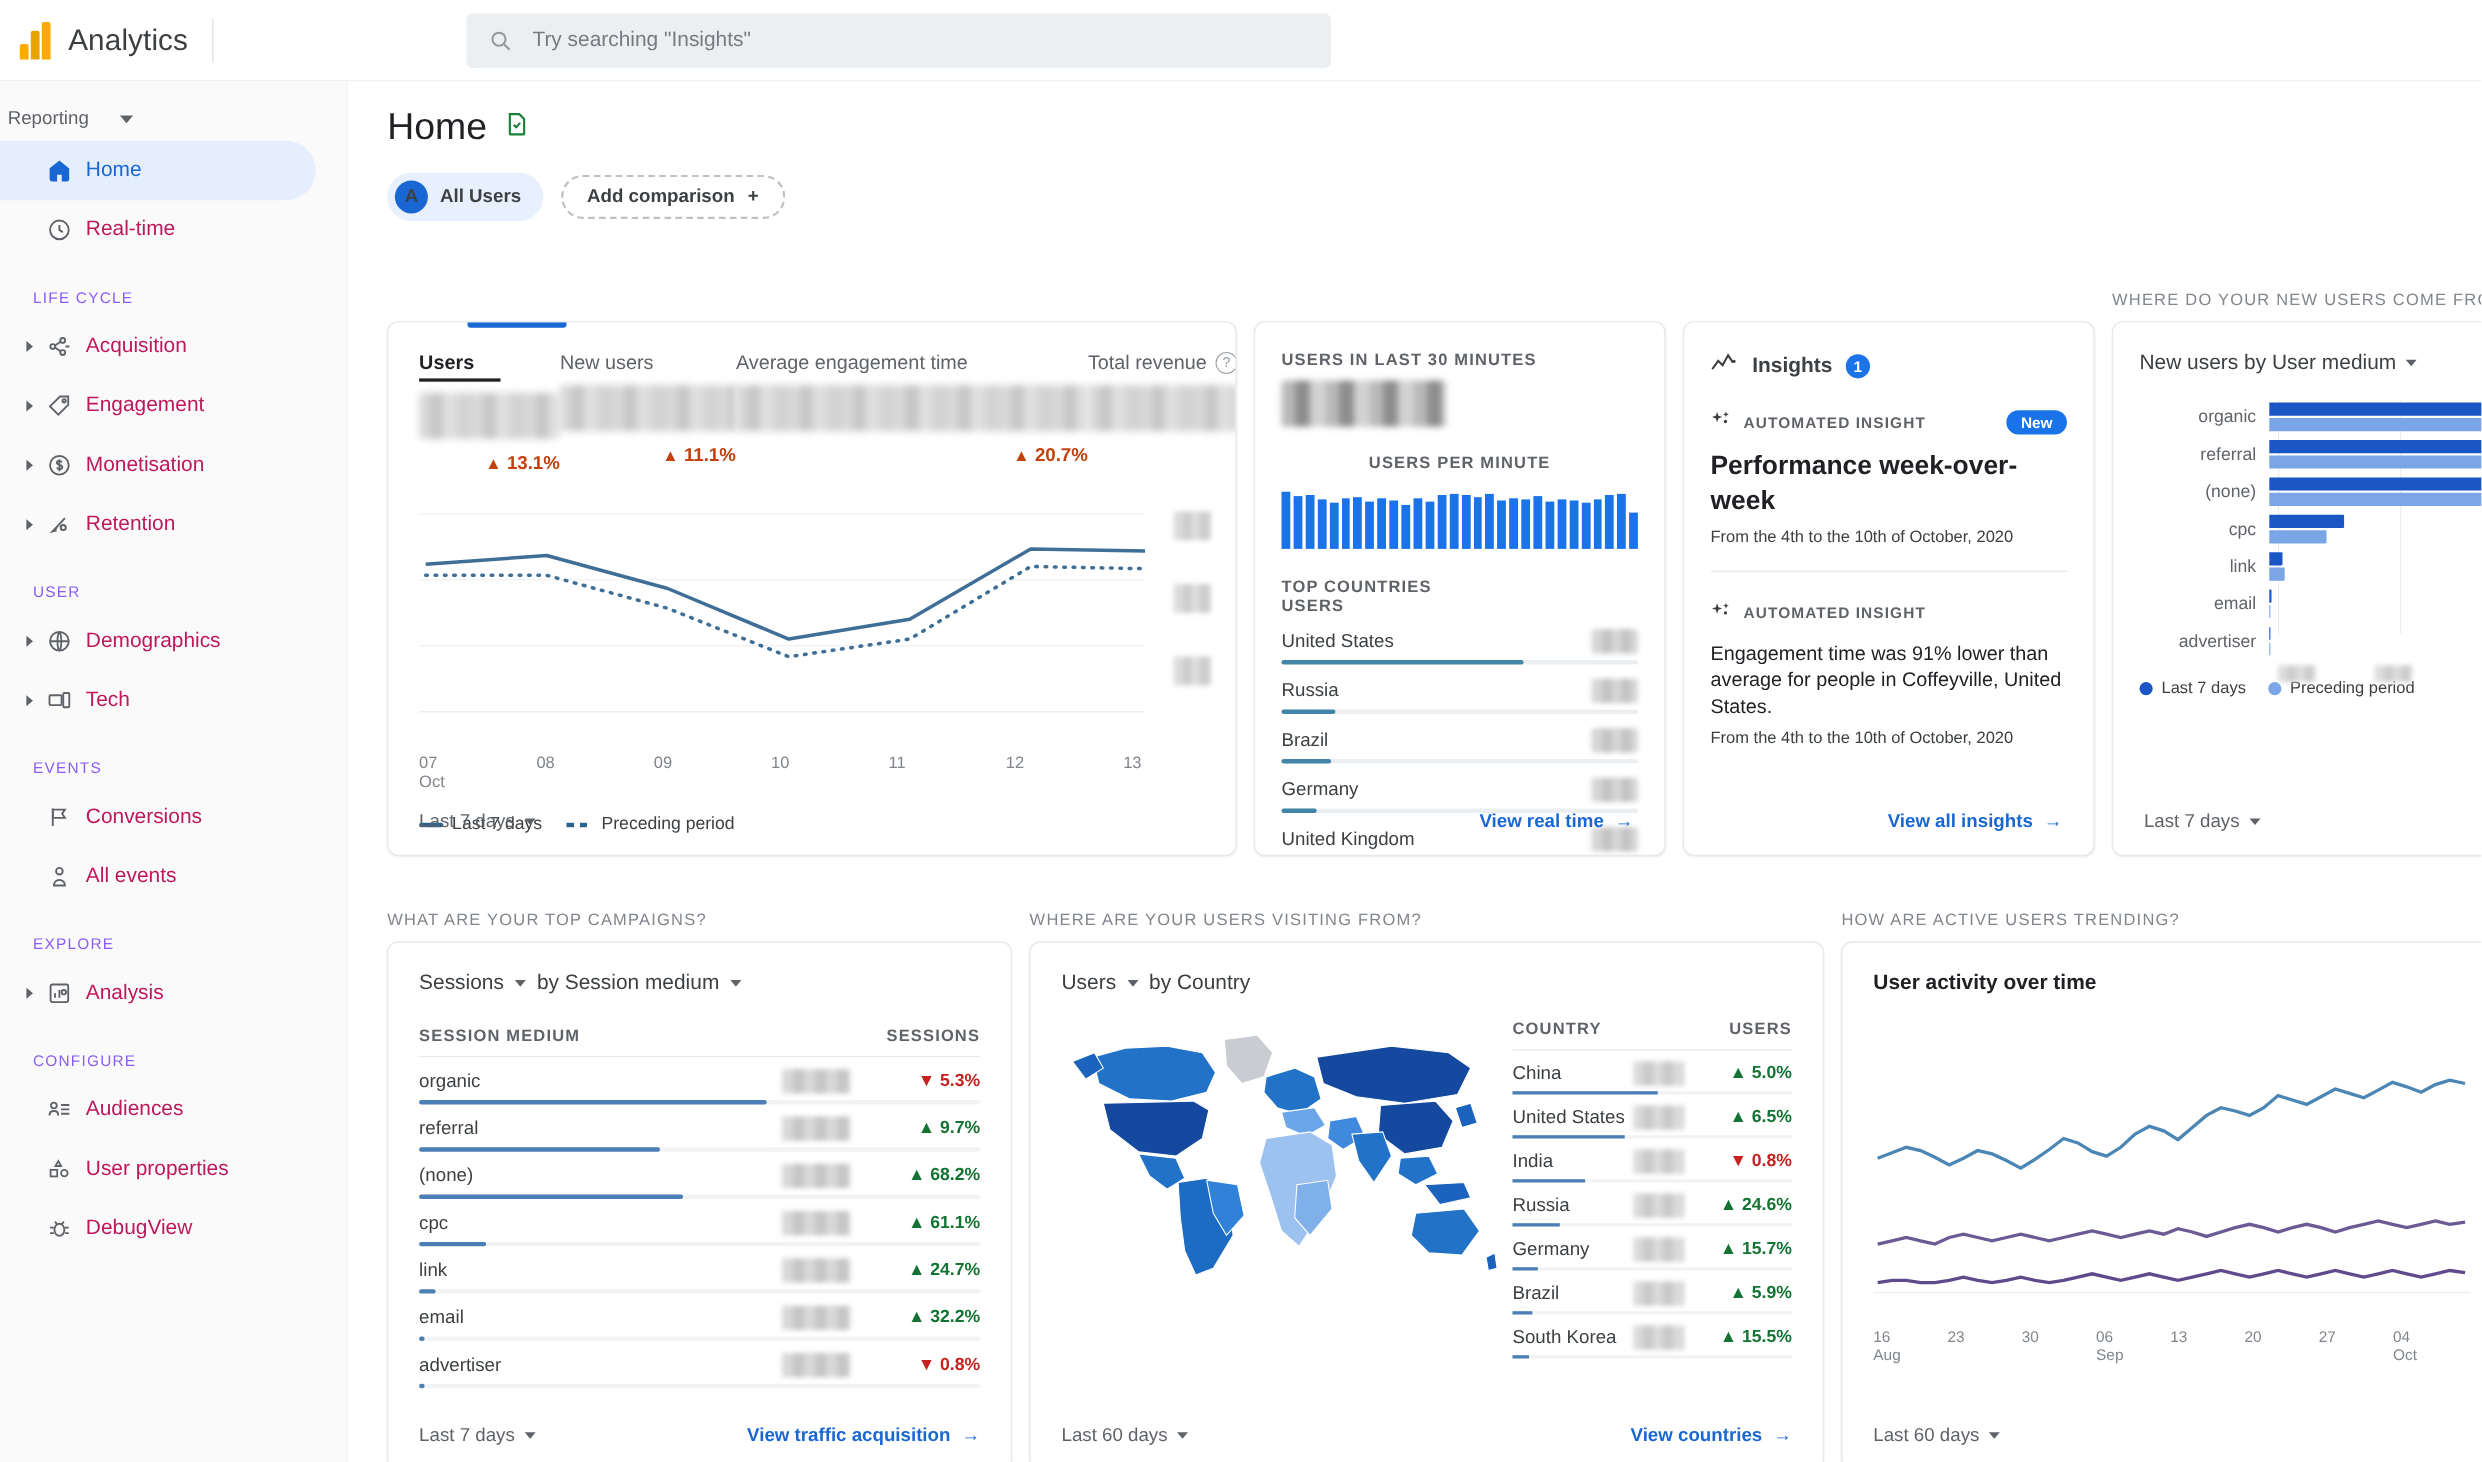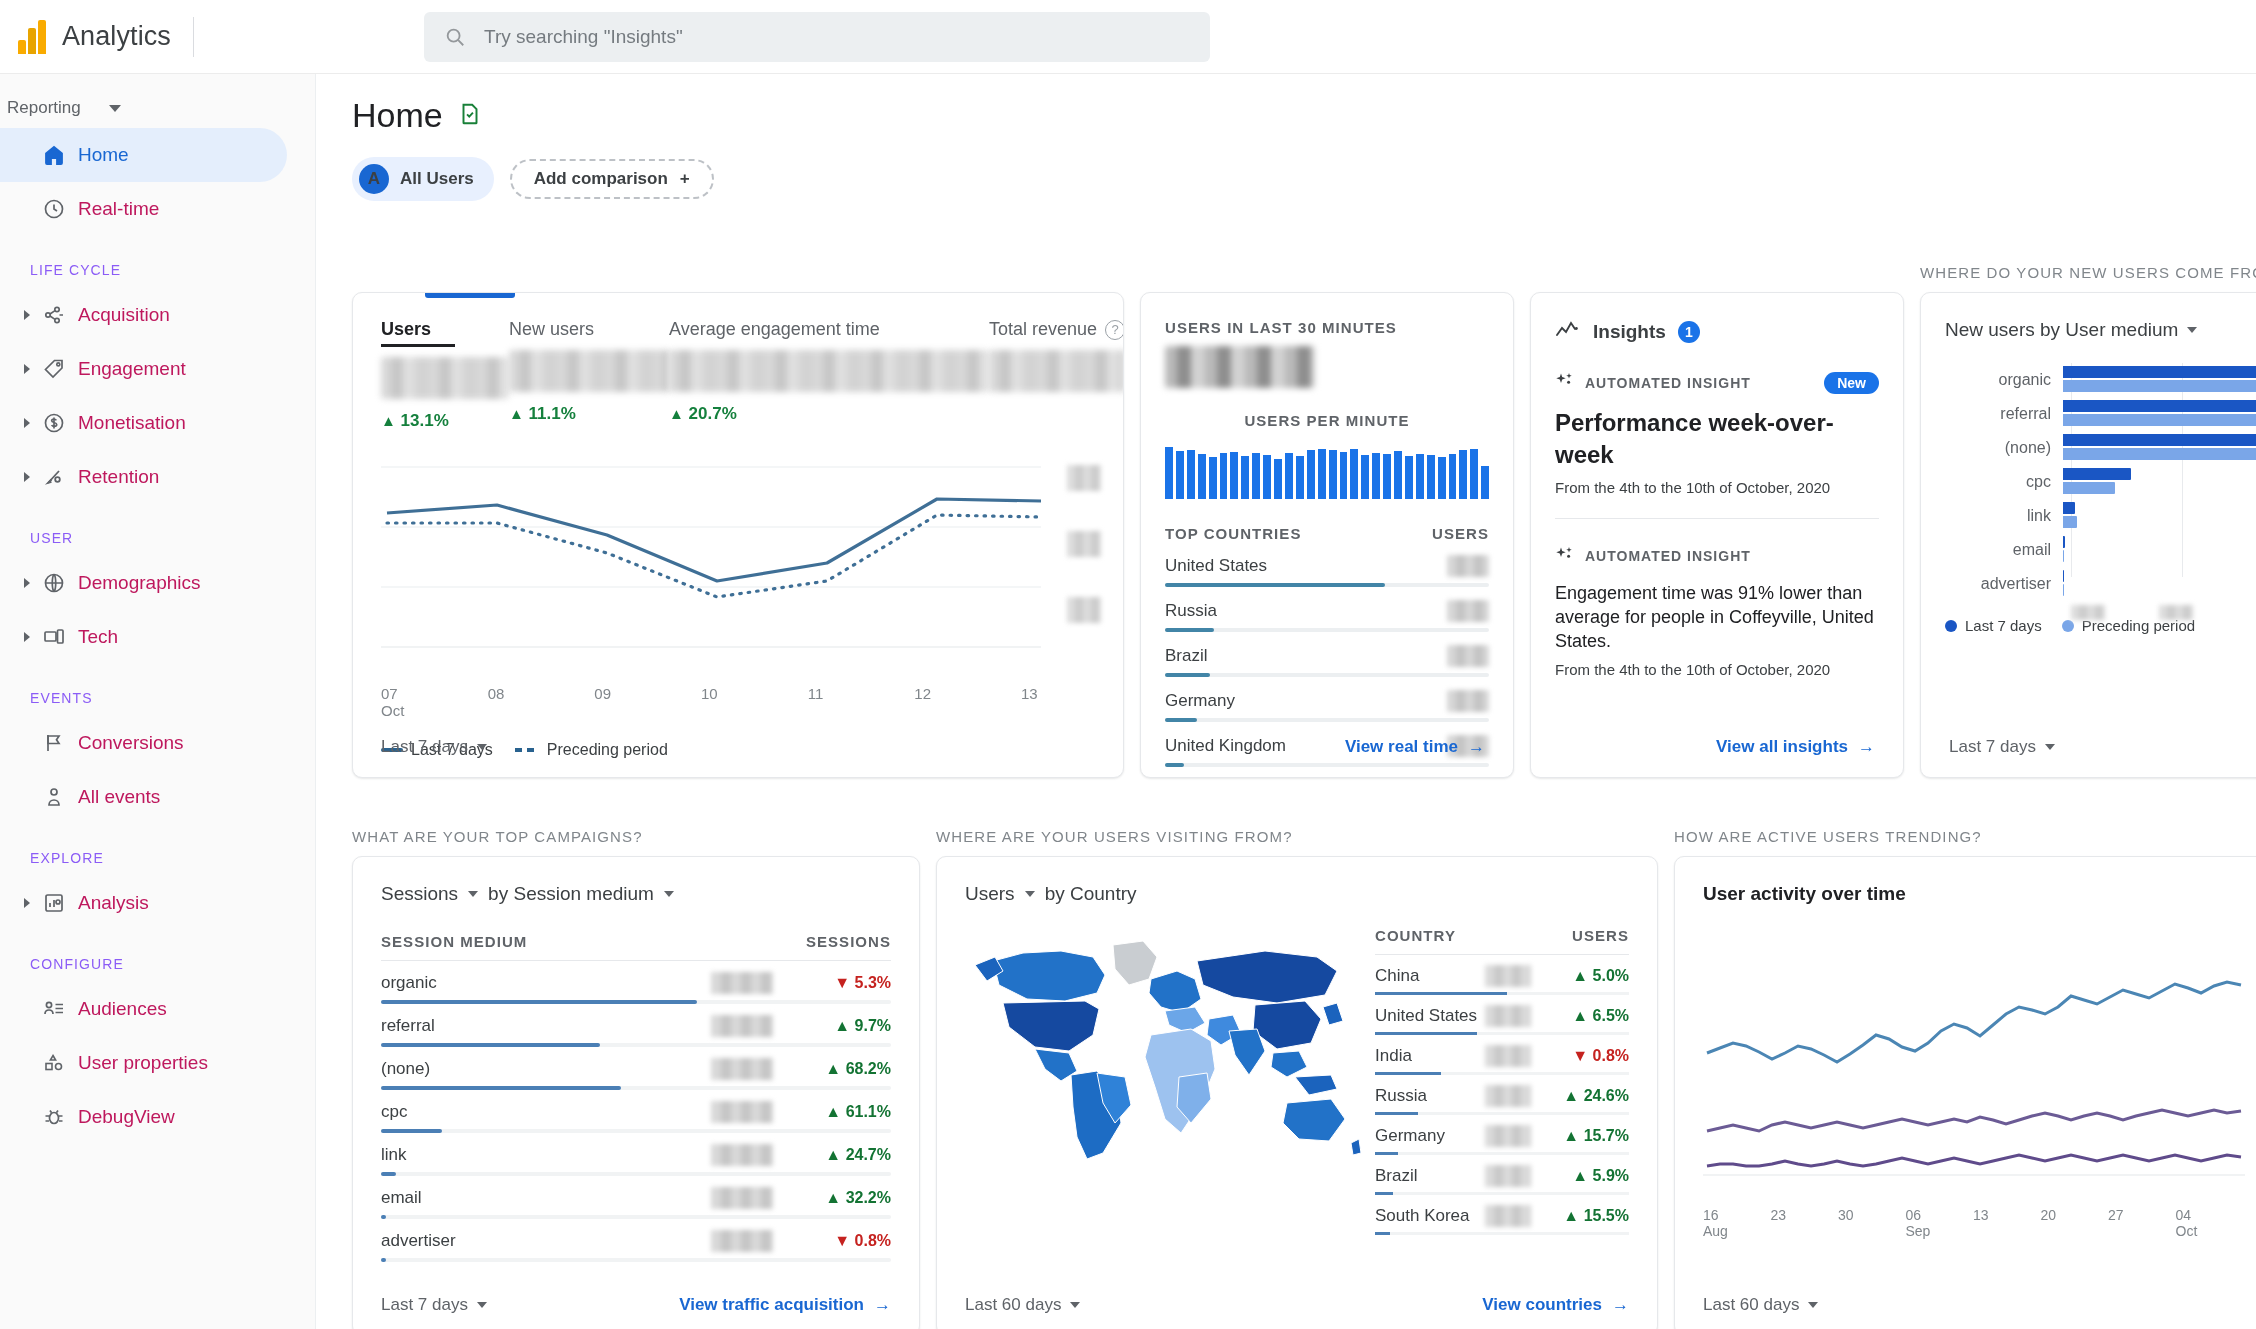--- a/index.html
+++ b/index.html
@@ -122,21 +122,21 @@
   .kpi:nth-child(2){ width:160px; }
   .kpi:nth-child(3){ width:320px; }
   .kpi-label { font-size:18px; color:#5f6368; white-space:nowrap; display:flex; gap:8px; align-items:center; }
   .kpi-label.sel { color:#202124; font-weight:700; border-bottom:3px solid #202124; padding-bottom:4px; width:74px; }
   .blurbox {
     margin-top:10px; height:42px; border-radius:3px;
     background:
       repeating-linear-gradient(90deg,#d4d4d4 0 10px,#c2c2c2 10px 22px,#dcdcdc 22px 34px,#cfcfcf 34px 48px);
     filter: blur(3.2px); opacity:.9;
   }
-  .kpi-delta { margin-top:12px; font-size:17px; color:#15803d; font-weight:700; white-space:nowrap; }
+  .kpi-delta { margin-top:12px; font-size:17px; color:#c2410c; font-weight:700; white-space:nowrap;text-align:right; }
   .kpi-delta .arw { font-size:15px; }
   .qmark {
     width:20px;height:20px;border:1.6px solid #9aa0a6;border-radius:50%;
     font-size:13px;color:#9aa0a6;display:inline-flex;align-items:center;justify-content:center;
   }
   .chart-area { position:relative; margin-top:26px; height:224px; }
   .xaxis { display:flex; margin-top:4px; padding-right:54px; }
   .xtick { flex:1; font-size:15px; color:#80868b; }
   .xtick small { display:block; font-size:15px; color:#80868b; }
   .legend-row { display:flex; align-items:center; gap:22px; margin-top:22px; }
@@ -154,21 +154,21 @@
   .cta { font-size:17px; color:#1967d2; font-weight:700; display:flex; align-items:center; gap:10px; cursor:pointer; white-space:nowrap; }
 
   
   .rt-card { width:374px; height:486px; padding:26px 24px 0 24px; }
   .sect-label { font-size:15px; letter-spacing:1.05px; color:#5f6368; font-weight:700; text-transform:uppercase; }
   .rt-big { margin-top:10px; height:42px; width:150px; border-radius:3px;
     background:repeating-linear-gradient(90deg,#b9b9b9 0 12px,#8e8e8e 12px 26px,#d2d2d2 26px 40px);
     filter:blur(3px); }
   .spark { display:flex; align-items:flex-end; gap:3px; height:54px; margin-top:16px; }
   .spark i { display:block; flex:1; background:#1a73e8; }
-  .rt-head { display:flex; justify-content:space-between; margin-top:26px; }
+  .rt-head { display:flex; justify-content:space-between; margin-top:26px;flex-direction:column; }
   .rt-row { margin-top:13px; position:relative; }
   .rt-row-top { display:flex; justify-content:space-between; align-items:center; }
   .rt-country { font-size:17px; color:#3c4043; }
   .rt-val { width:42px; height:22px; border-radius:2px;
     background:repeating-linear-gradient(90deg,#d6d6d6 0 9px,#c4c4c4 9px 18px); filter:blur(2.4px); }
   .rt-bar { margin-top:6px; height:4px; background:#eceff1; border-radius:2px; position:relative; }
   .rt-bar i { position:absolute; left:0; top:0; height:4px; background:#4285a7; border-radius:2px; }
 
   
   .ins-card { width:374px; height:486px; padding:26px 24px 0 24px; }

